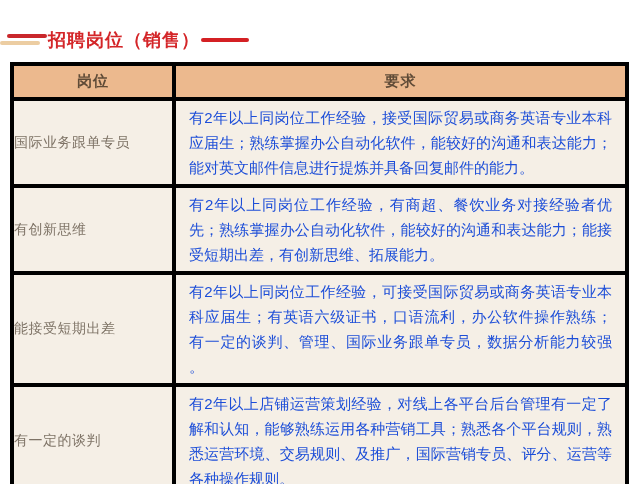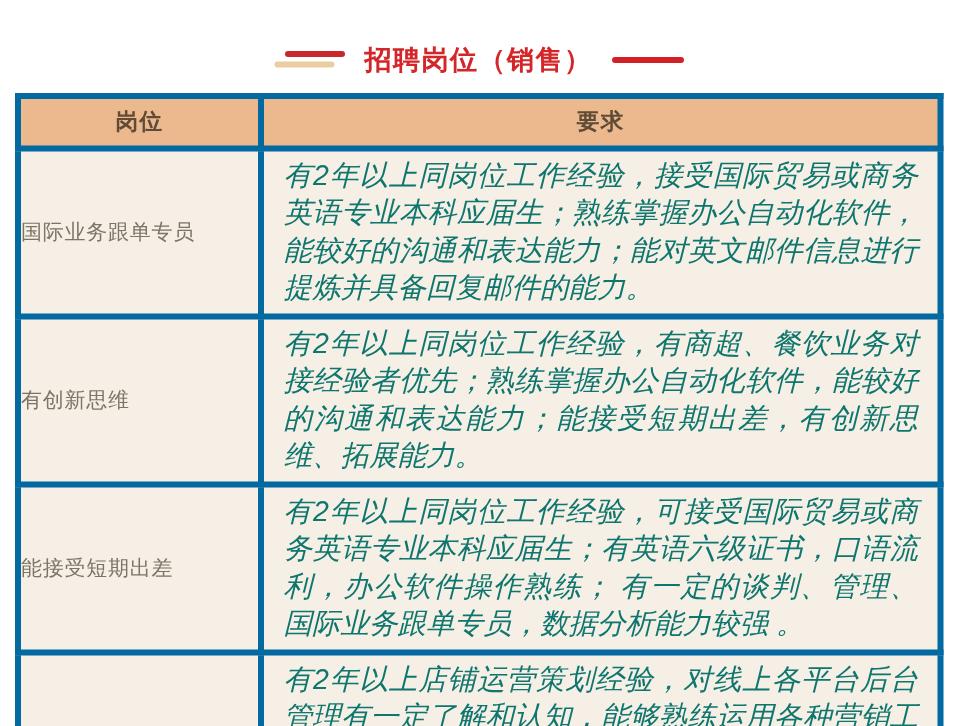--- a/index.html
+++ b/index.html
@@ -6,23 +6,23 @@
   html, body {
     width: 639px;
     background: #ffffff;
     font-family: "Liberation Sans", "DejaVu Sans", sans-serif;
   }
   body { height: 484px; overflow: hidden; }
 
   
   .title-bar {
     display: flex;
-    justify-content: center;
+    justify-content: flex-start;
     align-items: center;
-    gap: 13px;
+    gap: 1px;
     padding-top: 21px;
     height: 58px;
   }
   .page-title {
     color: #d42629;
     font-size: 18px;
     font-weight: bold;
     letter-spacing: 1px;
     line-height: 24px;
   }
@@ -53,21 +53,21 @@
   }
 
   
   .table-wrap { margin: 4px 10px 0 10px; }
   table.jobs {
     width: 100%;
     border-collapse: collapse;
     table-layout: fixed;
   }
   table.jobs th, table.jobs td {
-    border: 4px solid #0369a1;
+    border: 4px solid #000000;
   }
   table.jobs th {
     background: #ecb98e;
     color: #5f4b37;
     font-size: 15px;
     font-weight: bold;
     text-align: center;
     padding: 6px 0;
     letter-spacing: 1px;
   }
@@ -75,27 +75,26 @@
   td.cell-position {
     background: #f5efe6;
     color: #7e7366;
     font-size: 14px;
     text-align: left;
     vertical-align: middle;
     letter-spacing: 0.5px;
   }
   td.cell-req {
     background: #f5efe6;
-    color: #0f766e;
-    font-size: 19px;
+    color: #1d4ed8;
+    font-size: 15px;
     line-height: 25px;
     padding: 4px 13px;
     text-align: justify;
     vertical-align: middle;
-    font-style: italic;
   }
 </style>
 </head>
 <body>
 
 <div class="title-bar">
   <div class="deco-left">
     <div class="line-red"></div>
     <div class="line-tan"></div>
   </div>

